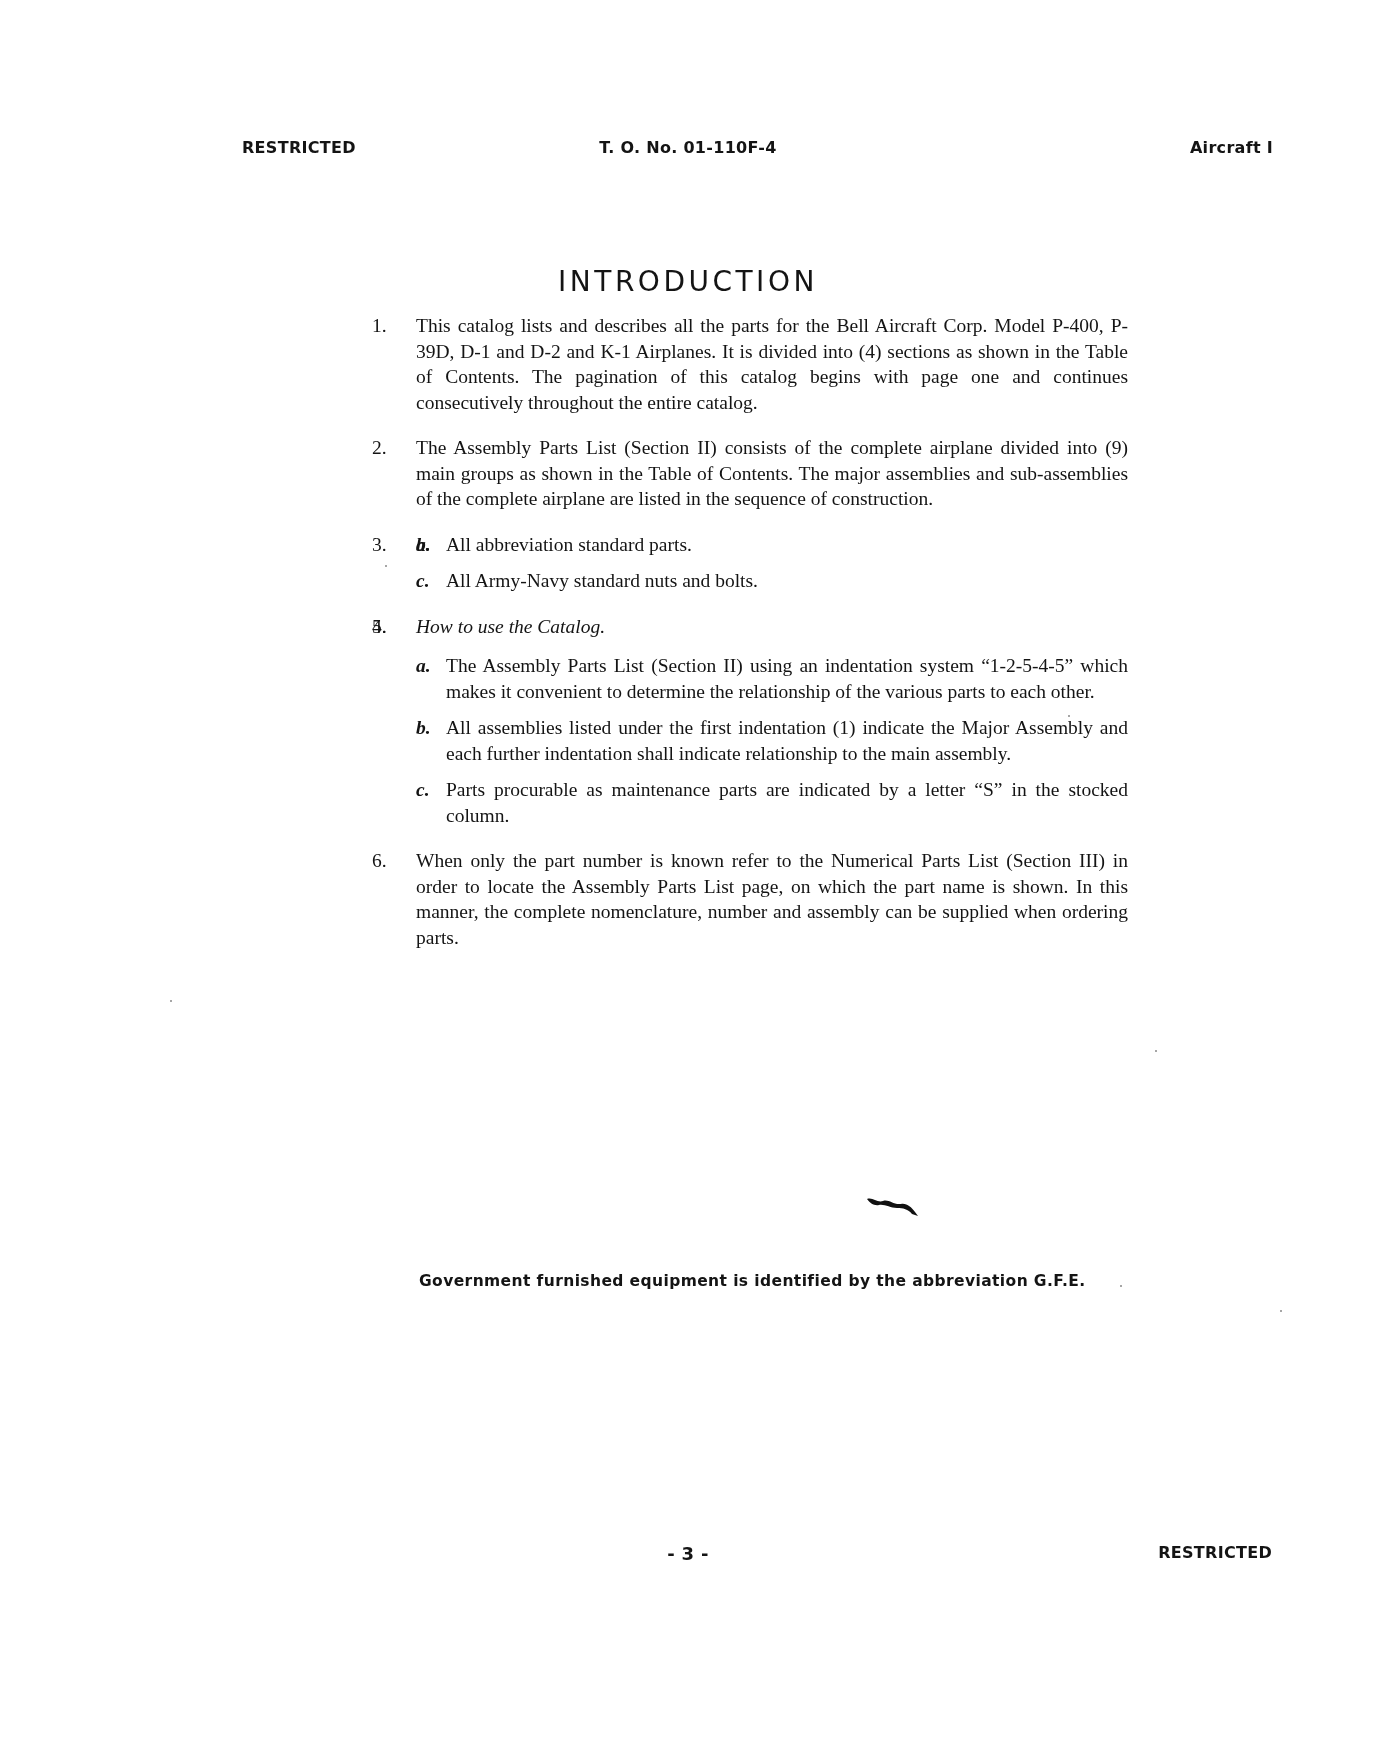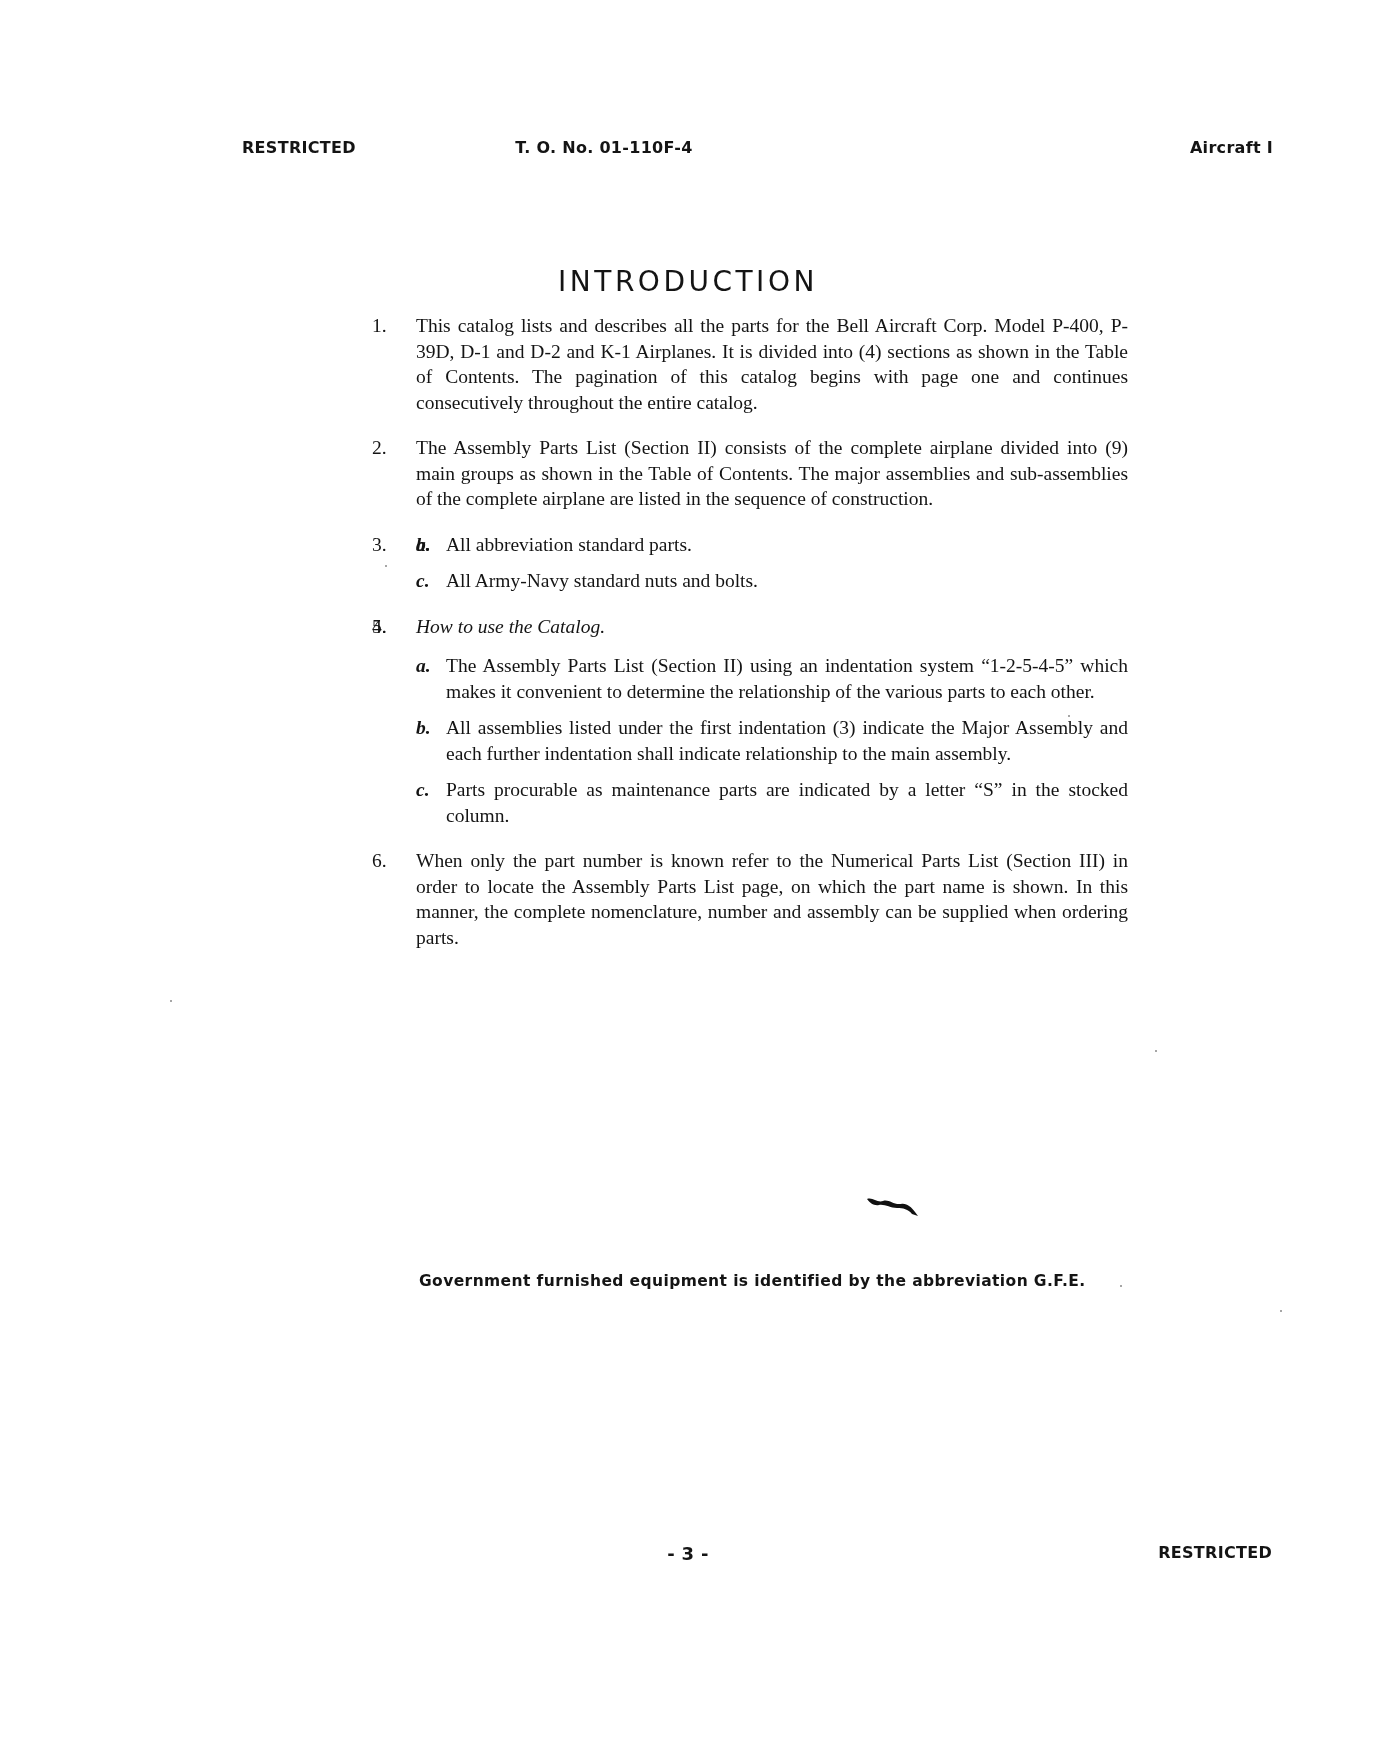--- a/index.html
+++ b/index.html
@@ -7,21 +7,21 @@
       width: 1376px; height: 1749px; position: relative; overflow: hidden;
       color: #141414;
       font-family: "DejaVu Serif", "Liberation Serif", serif;
     }
     .hdr {
       position: absolute; top: 138px;
       font-family: "DejaVu Sans", "Liberation Sans", sans-serif;
       font-weight: bold; font-size: 16px; letter-spacing: 0.3px;
     }
     .hdr-left { left: 242px; }
-    .hdr-center { left: 0; width: 1208px; text-align: center; }
+    .hdr-center { left: 0; width: 1376px; text-align: center; }
     .hdr-right { right: 103px; }
     .title {
       position: absolute; top: 265px; left: 0; width: 1376px; text-align: center;
       font-family: "DejaVu Sans", "Liberation Sans", sans-serif;
       font-weight: normal; font-size: 28px; letter-spacing: 3.5px;
     }
     .body-text {
       position: absolute; top: 313px; left: 372px; width: 756px;
       font-family: "Liberation Serif", "DejaVu Serif", serif;
       font-size: 19.5px; line-height: 25.5px;
@@ -95,21 +95,21 @@
     <span class="num">5.</span>
     <span class="italic">How to use the Catalog.</span>
   </div>
   <div class="sub-list">
     <div class="sub">
       <span class="letter">a.</span>
       <span>The Assembly Parts List (Section II) using an indentation system “1-2-5-4-5” which makes it convenient to determine the relationship of the various parts to each other.</span>
     </div>
     <div class="sub">
       <span class="letter">b.</span>
-      <span>All assemblies listed under the first indentation (3) indicate the Major Assembly and each further indentation shall indicate relationship to the main assembly.</span>
+      <span>All assemblies listed under the first indentation (1) indicate the Major Assembly and each further indentation shall indicate relationship to the main assembly.</span>
     </div>
     <div class="sub">
       <span class="letter">c.</span>
       <span>Parts procurable as maintenance parts are indicated by a letter “S” in the stocked column.</span>
     </div>
   </div>
 
   <div class="item">
     <span class="num">6.</span>
     <span>When only the part number is known refer to the Numerical Parts List (Section III) in order to locate the Assembly Parts List page, on which the part name is shown. In this manner, the complete nomenclature, number and assembly can be supplied when ordering parts.</span>

